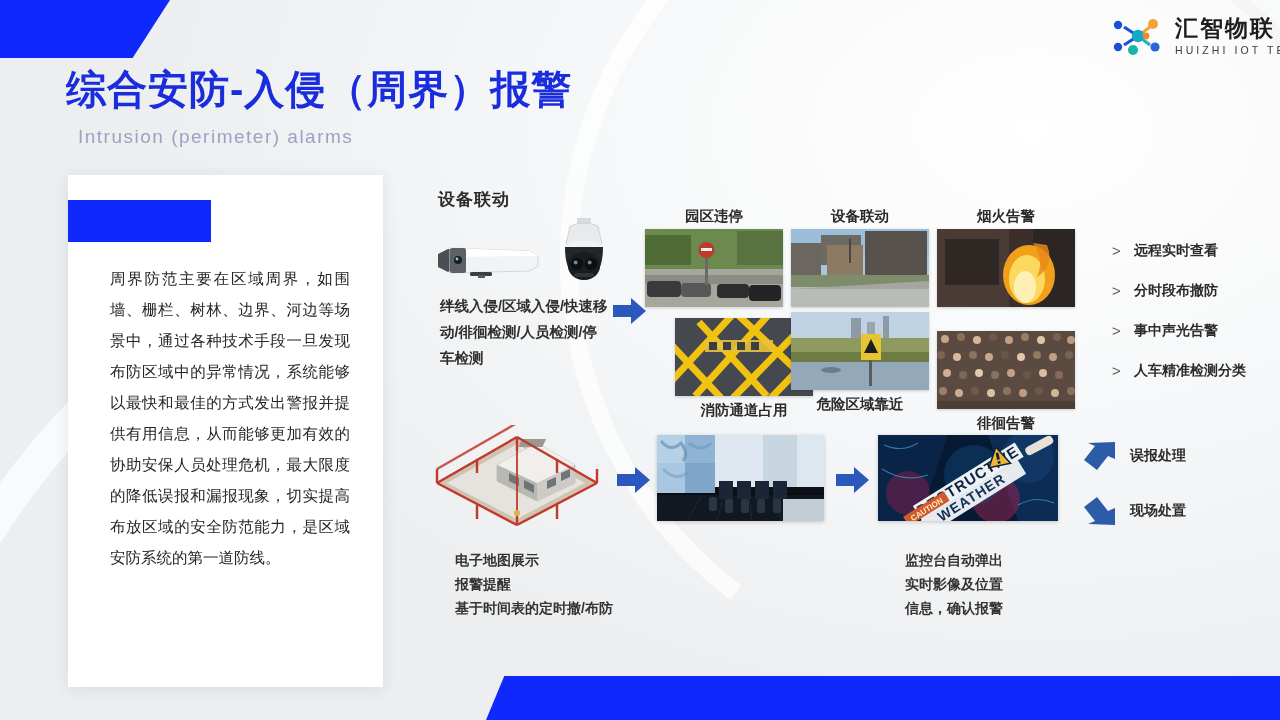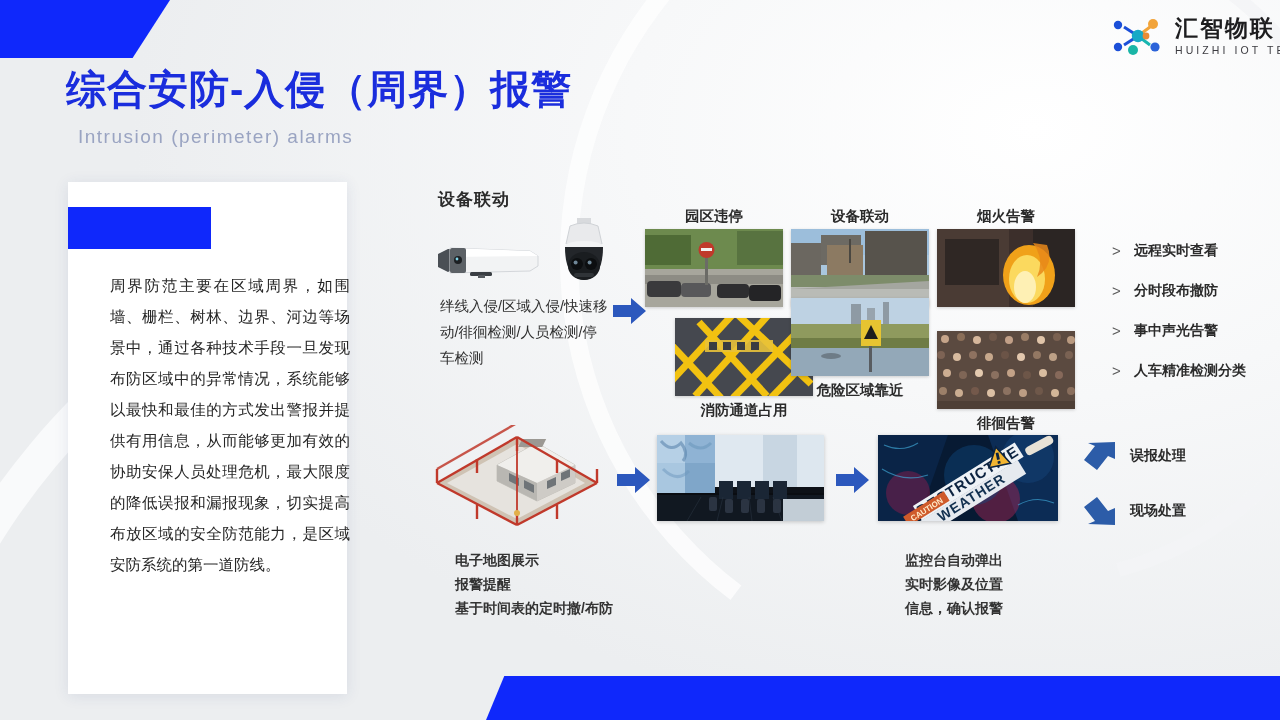--- a/index.html
+++ b/index.html
@@ -51,21 +51,21 @@
 
   
   .logo{position:absolute;right:16px;top:14px;display:flex;align-items:center;gap:8px;}
   .logo-mark{width:58px;height:44px;flex:0 0 auto;}
   .logo-text{display:flex;flex-direction:column;line-height:1;}
   .logo-cn{font-size:23px;font-weight:700;color:#1d1d1f;letter-spacing:2px;}
   .logo-en{font-size:10.5px;color:#3b3b40;letter-spacing:3.1px;margin-top:5px;font-weight:400;}
 
   
   .desc-card{
-    position:absolute;left:68px;top:182px;width:279px;height:512px;
+    position:absolute;left:68px;top:175px;width:315px;height:512px;
     background:#ffffff;box-shadow:0 2px 14px rgba(40,60,120,.10);
   }
   .desc-tag{
     position:absolute;left:0px;top:25px;width:143px;height:42px;background:var(--brand);
   }
   .desc-body{
     position:absolute;left:42px;top:88px;width:240px;
     font-size:15.5px;line-height:31px;color:#262626;
     text-align:justify;
   }
@@ -77,21 +77,21 @@
     position:absolute;left:438px;top:188px;
     font-size:17px;font-weight:700;color:#2b2b2b;letter-spacing:1px;
   }
 
   .cam-row{position:absolute;left:428px;top:214px;width:180px;height:85px;}
   .cam-bullet{width:118px;height:34px;position:absolute;left:6px;top:30px;}
   .cam-ptz{width:68px;height:84px;position:absolute;left:122px;top:4px;}
 
   .cam-caption{
     position:absolute;left:440px;top:293px;width:168px;
-    font-size:14.5px;line-height:26px;color:#2f2f2f;font-weight:400;
+    font-size:14.5px;line-height:26px;color:#2f2f2f;font-weight:700;
   }
 
   .arrow{position:absolute;}
 
   
   .grid{position:absolute;left:645px;top:207px;width:430px;height:200px;}
   .cellwrap{position:absolute;width:138px;}
   .cell-label{
     font-size:14.5px;font-weight:700;color:#2b2b2b;text-align:center;
     line-height:18px;height:18px;white-space:nowrap;
@@ -277,21 +277,21 @@
             <rect x="30" y="22" width="68" height="12" fill="#e8c23a" opacity=".9"></rect>
             <rect x="34" y="24" width="8" height="8" fill="#3a3d42"></rect>
             <rect x="48" y="24" width="8" height="8" fill="#3a3d42"></rect>
             <rect x="62" y="24" width="8" height="8" fill="#3a3d42"></rect>
             <rect x="76" y="24" width="8" height="8" fill="#3a3d42"></rect>
           </svg>
         </div>
         <div class="cell-label" style="margin-top:5px;">消防通道占用</div>
       </div>
 
-      <div class="cellwrap" style="left:146px;top:87px;">
+      <div class="cellwrap" style="left:146px;top:101px;">
         <div class="cell-img">
           <svg viewBox="0 0 138 78" width="138" height="78">
             <rect width="138" height="78" fill="#b9cde0"></rect>
             <rect x="0" y="0" width="138" height="28" fill="#bed2e3"></rect>
             <rect x="60" y="6" width="10" height="22" fill="#8e9aa4"></rect>
             <rect x="76" y="10" width="8" height="18" fill="#98a4ae"></rect>
             <rect x="92" y="4" width="6" height="24" fill="#8e9aa4"></rect>
             <rect x="0" y="26" width="138" height="20" fill="#8f9a5e"></rect>
             <rect x="0" y="40" width="138" height="12" fill="#6f7c45"></rect>
             <rect x="0" y="50" width="138" height="28" fill="#93a8b8"></rect>

